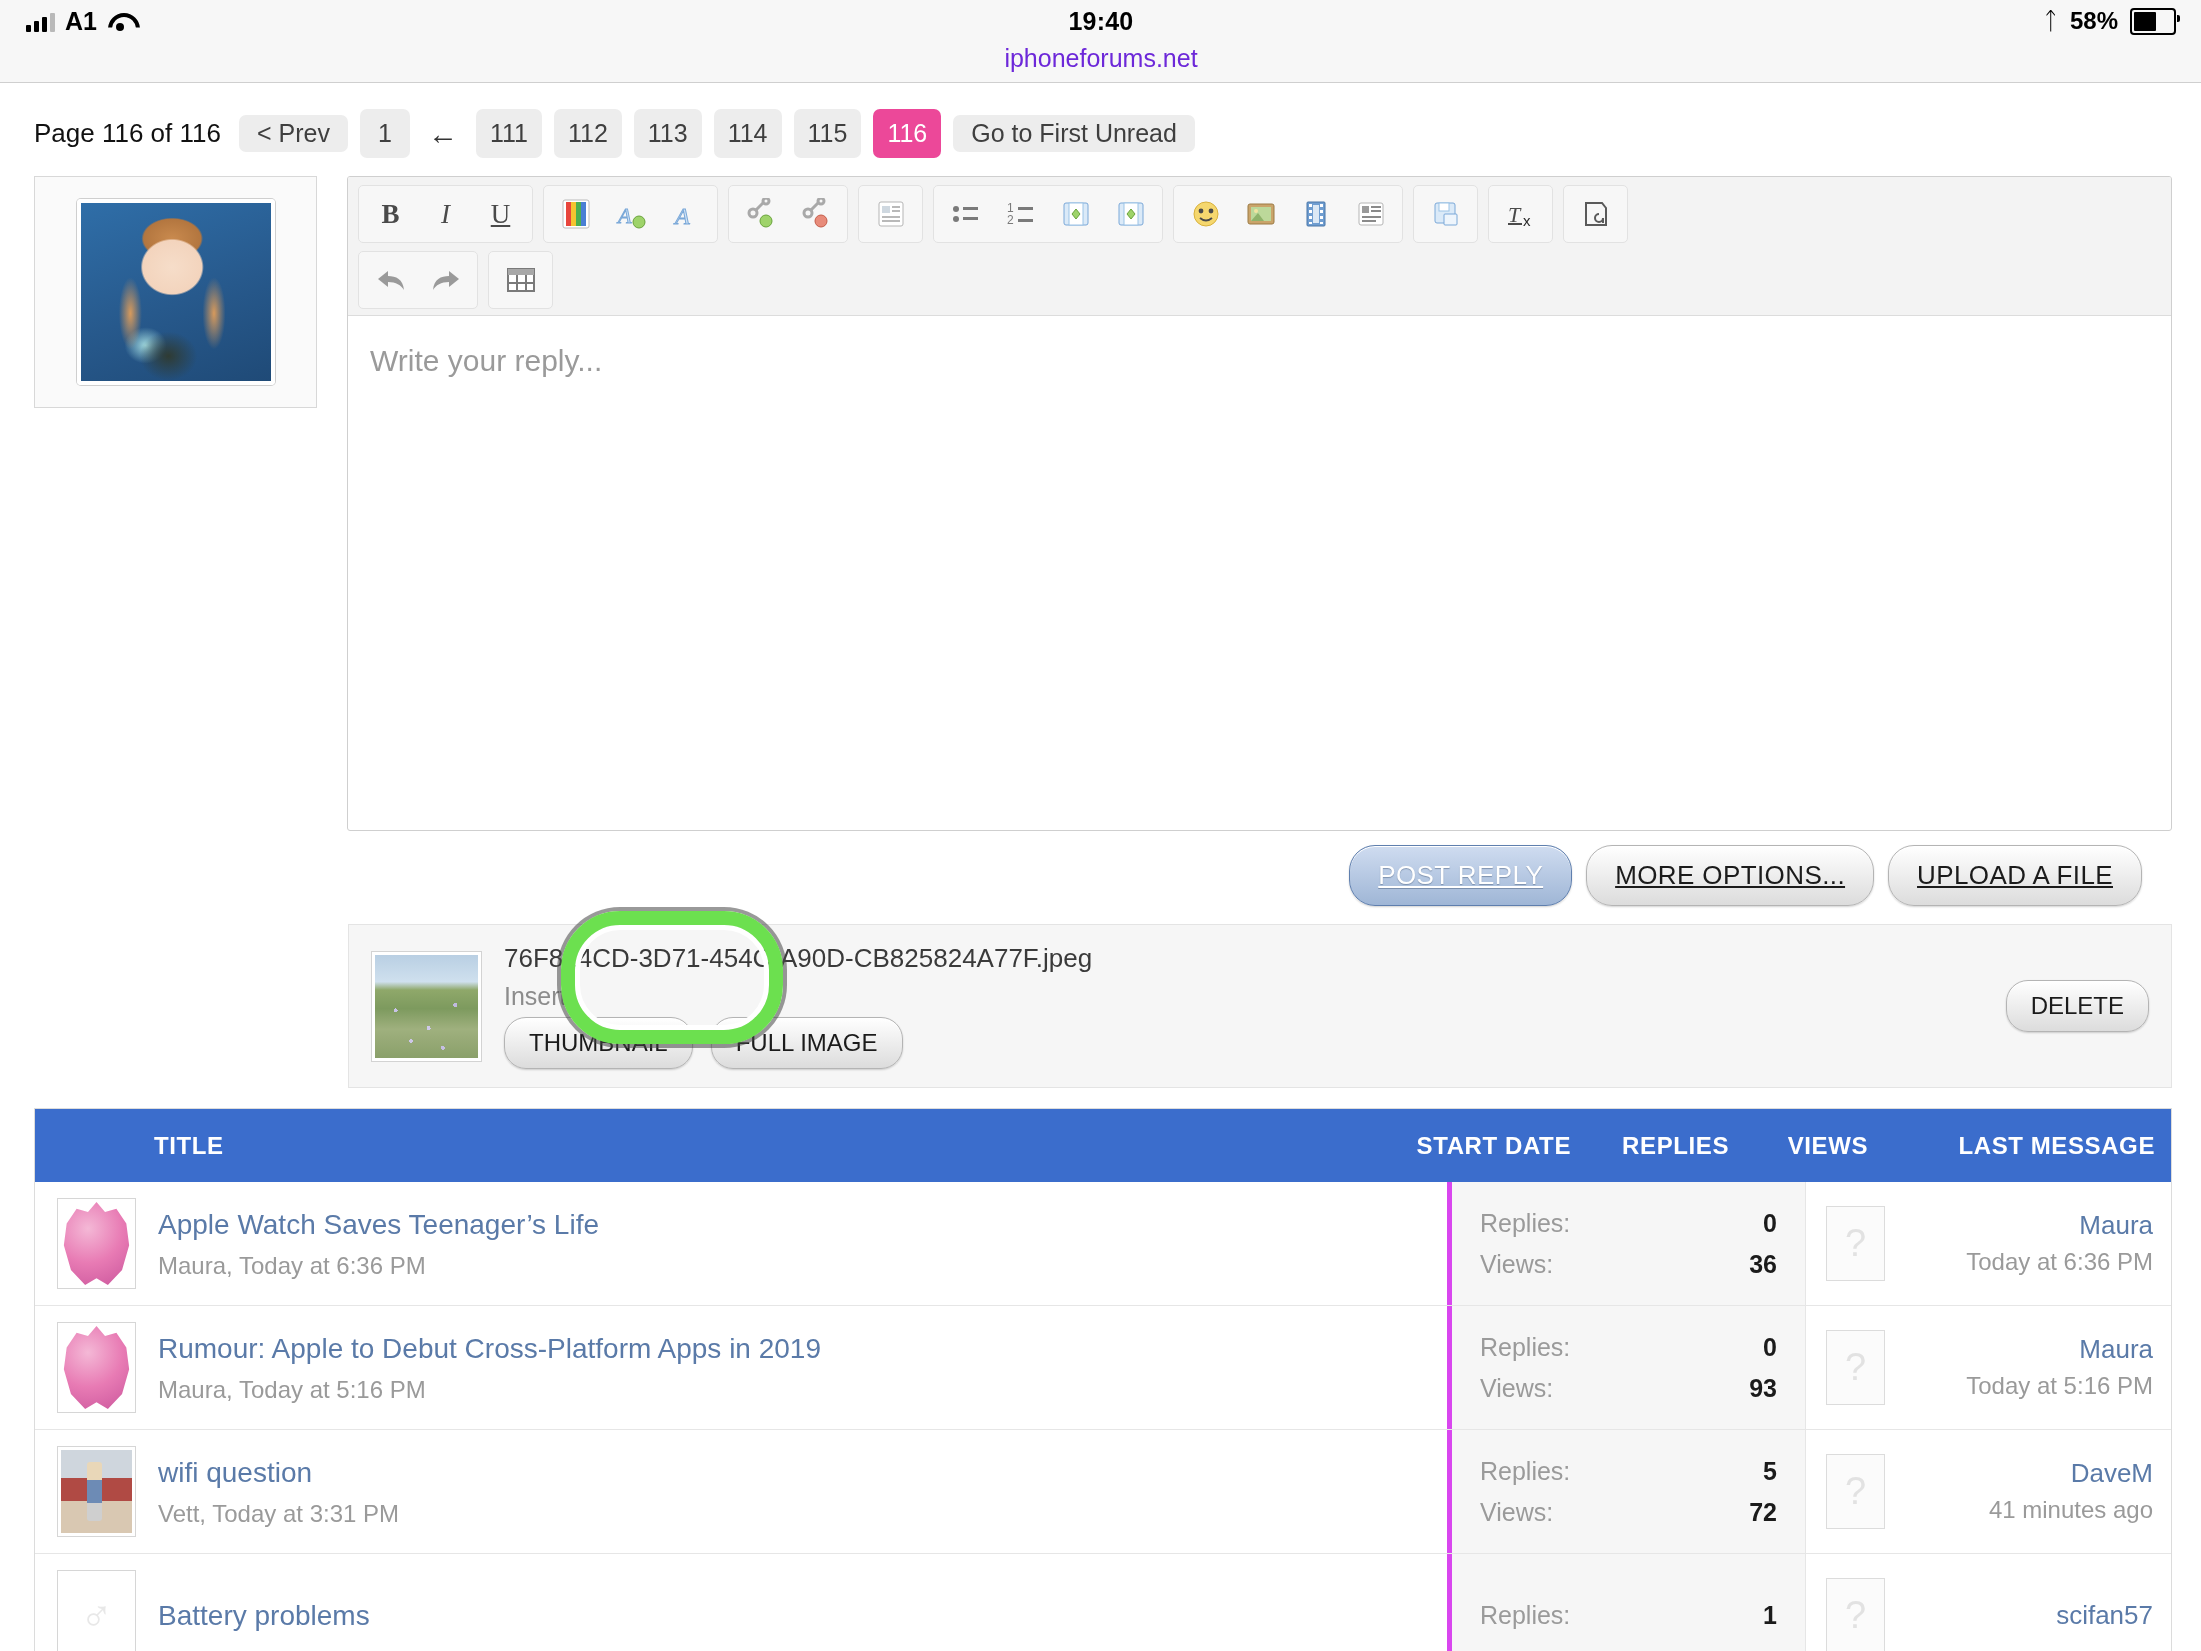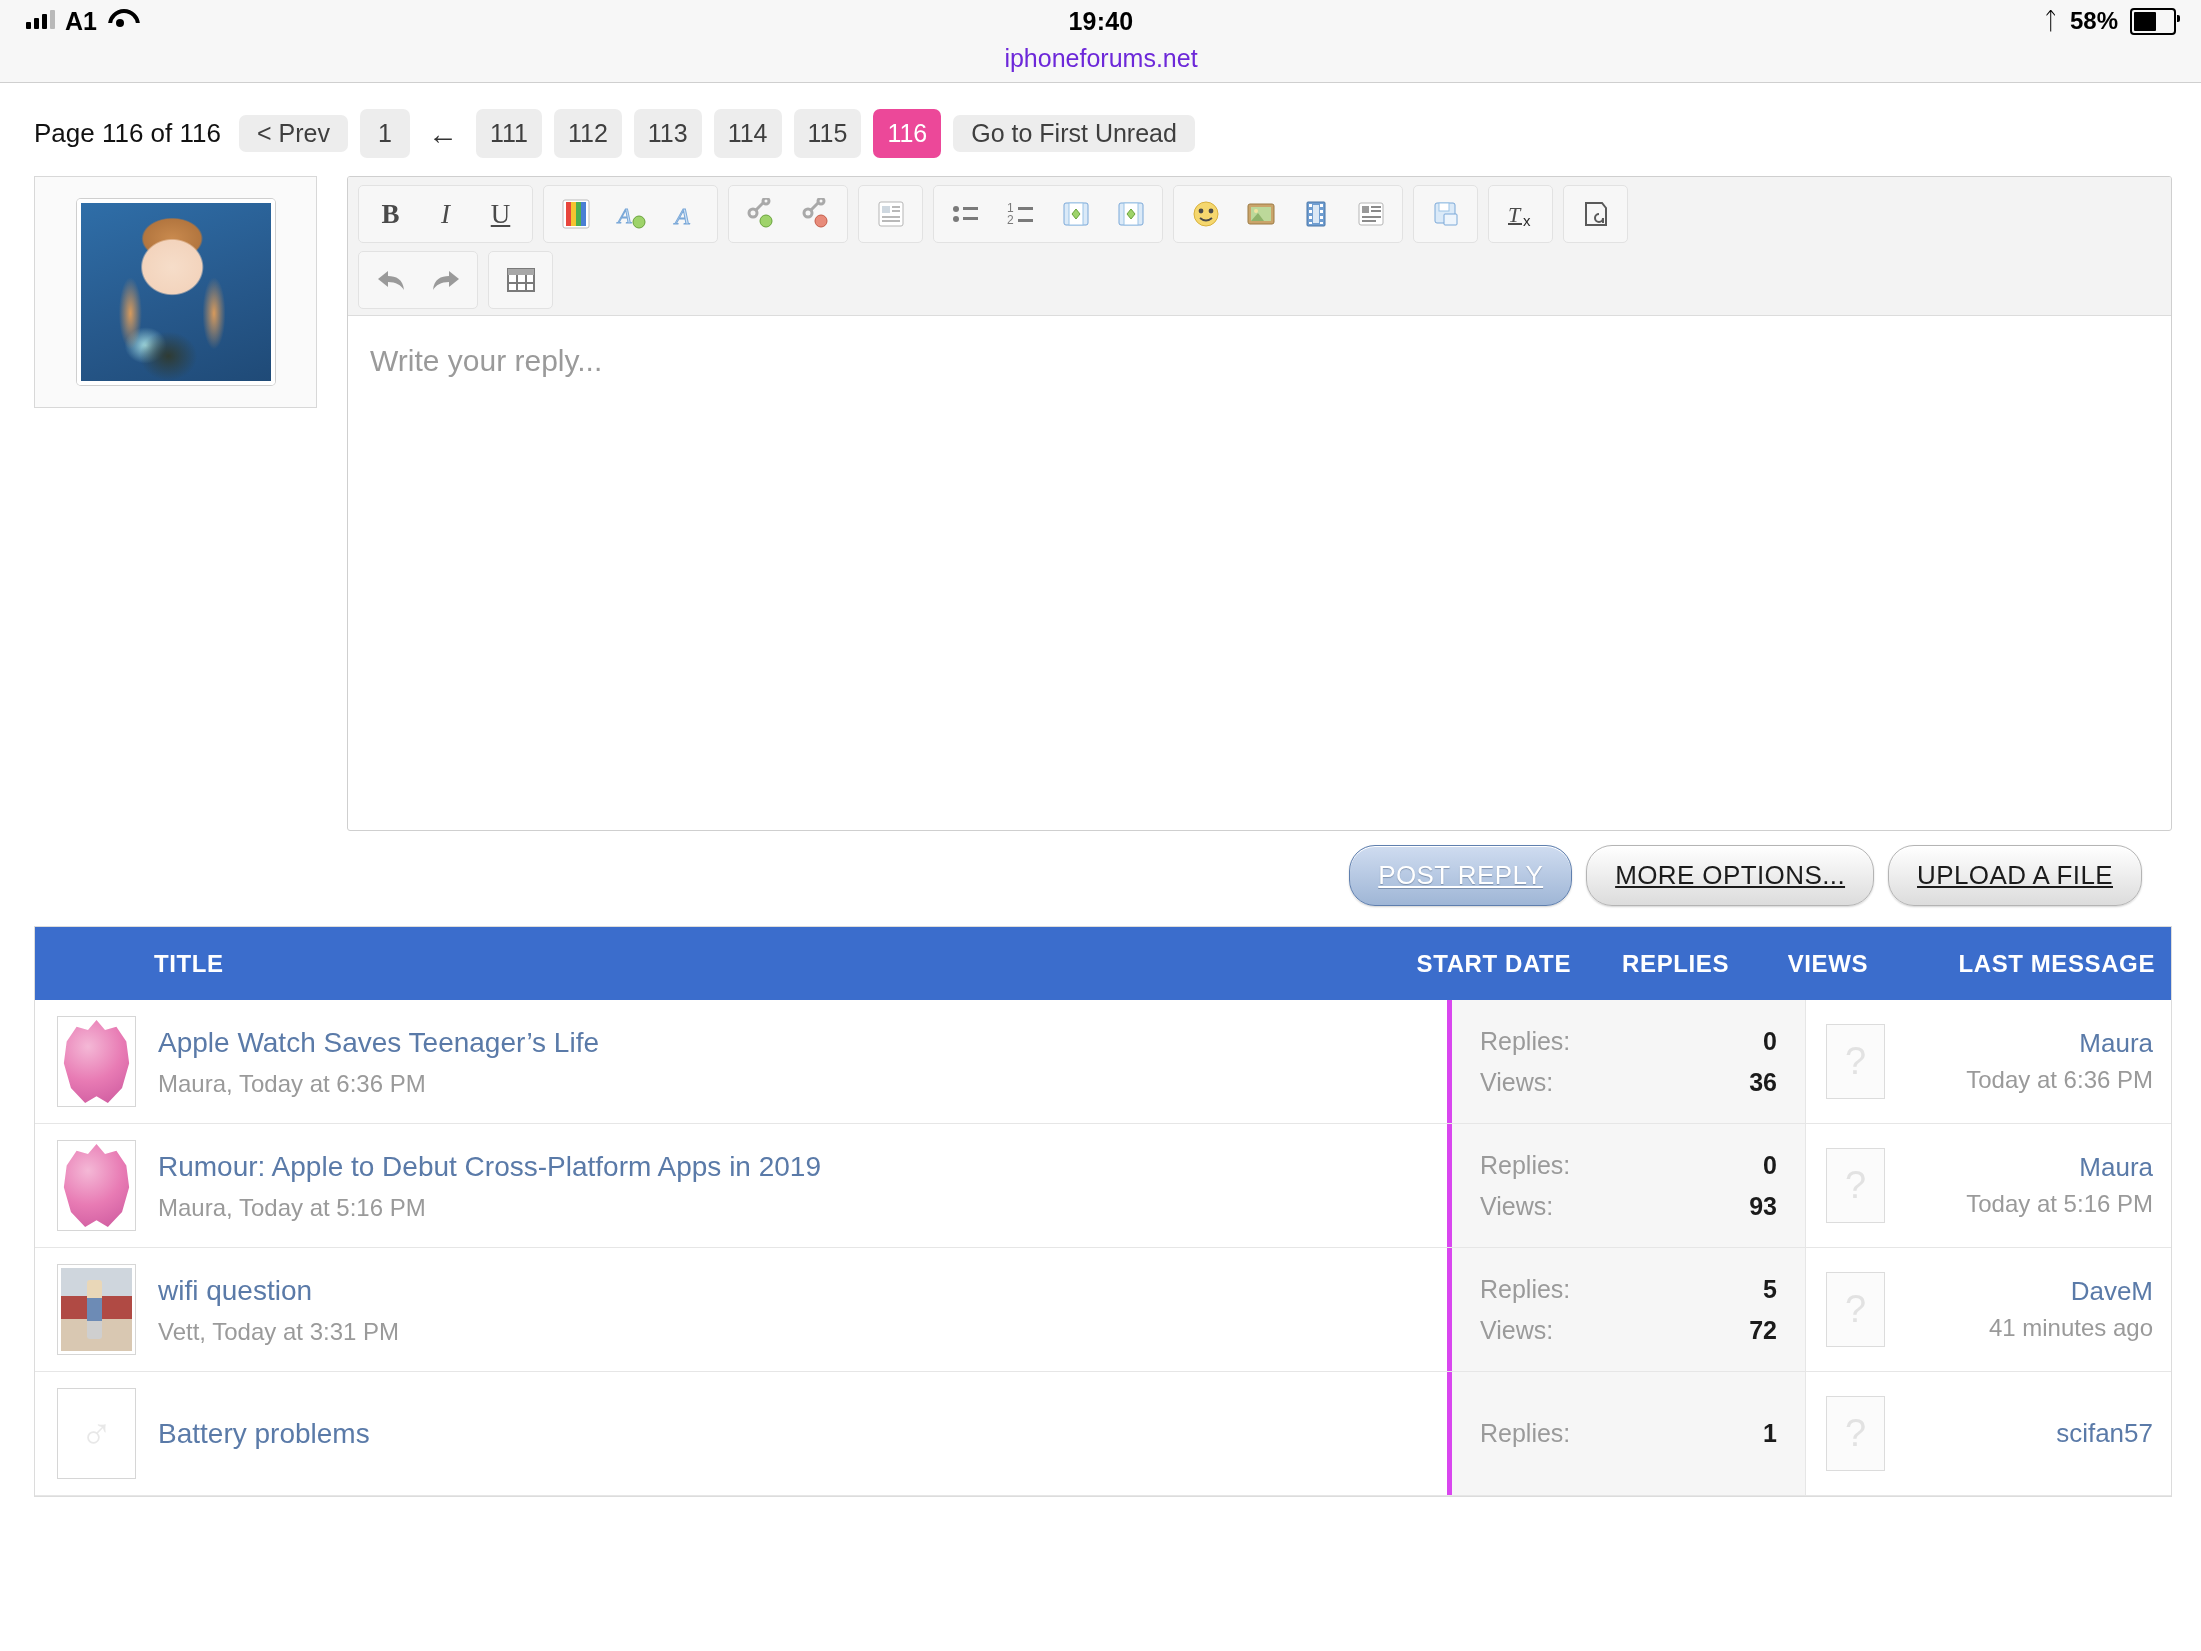--- a/index.html
+++ b/index.html
@@ -9,21 +9,21 @@
     font-family: "Liberation Sans", sans-serif;
     overflow: hidden;
   }
   .page { position: relative; width: 2202px; height: 1651px; background:#fff; }
 
   
   .statusbar {
     position: relative; height: 42px; background:#f7f7f7;
     display:flex; align-items:center; padding: 0 26px;
   }
-  .sb-left { display:flex; align-items:flex-start; gap:10px; }
+  .sb-left { display:flex; align-items:center; gap:10px; }
   .sb-right { display:flex; align-items:center; gap:12px; margin-left:auto; }
   .sb-center {
     position:absolute; left:0; right:0; text-align:center;
     font-size:25px; font-weight:600; color:#000; letter-spacing:0.2px;
   }
   .signal { display:flex; align-items:flex-end; gap:3px; height:22px; }
   .signal i { display:block; width:5px; background:#000; border-radius:1px; }
   .signal i:nth-child(1){height:7px;}
   .signal i:nth-child(2){height:11px;}
   .signal i:nth-child(3){height:15px;}
@@ -489,20 +489,35 @@
       </div>
     </div>
   </div>
 
   <div class="btnrow">
     <div class="btn primary">POST REPLY</div>
     <div class="btn">MORE OPTIONS...</div>
     <div class="btn">UPLOAD A FILE</div>
   </div>
 
+  <div class="attach">
+    <div class="attach-thumb">
+        <div class="img"></div>
+      </div>
+    <div class="attach-main">
+      <div class="attach-name">76F814CD-3D71-454C-A90D-CB825824A77F.jpeg</div>
+      <div class="attach-insert">Insert:</div>
+      <div class="attach-btns">
+        <div class="sbtn">THUMBNAIL</div>
+        <div class="sbtn">FULL IMAGE</div>
+      </div>
+    </div>
+    <div class="sbtn delete-btn">DELETE</div>
+    <div class="highlight-ring"></div>
+  </div>
 
   <div class="panel">
     <div class="thead">
       <div class="th-title">TITLE</div>
       <div class="th-start">START DATE</div>
       <div class="th-rep">REPLIES</div>
       <div class="th-views">VIEWS</div>
       <div class="th-last">LAST MESSAGE</div>
     </div>
 

